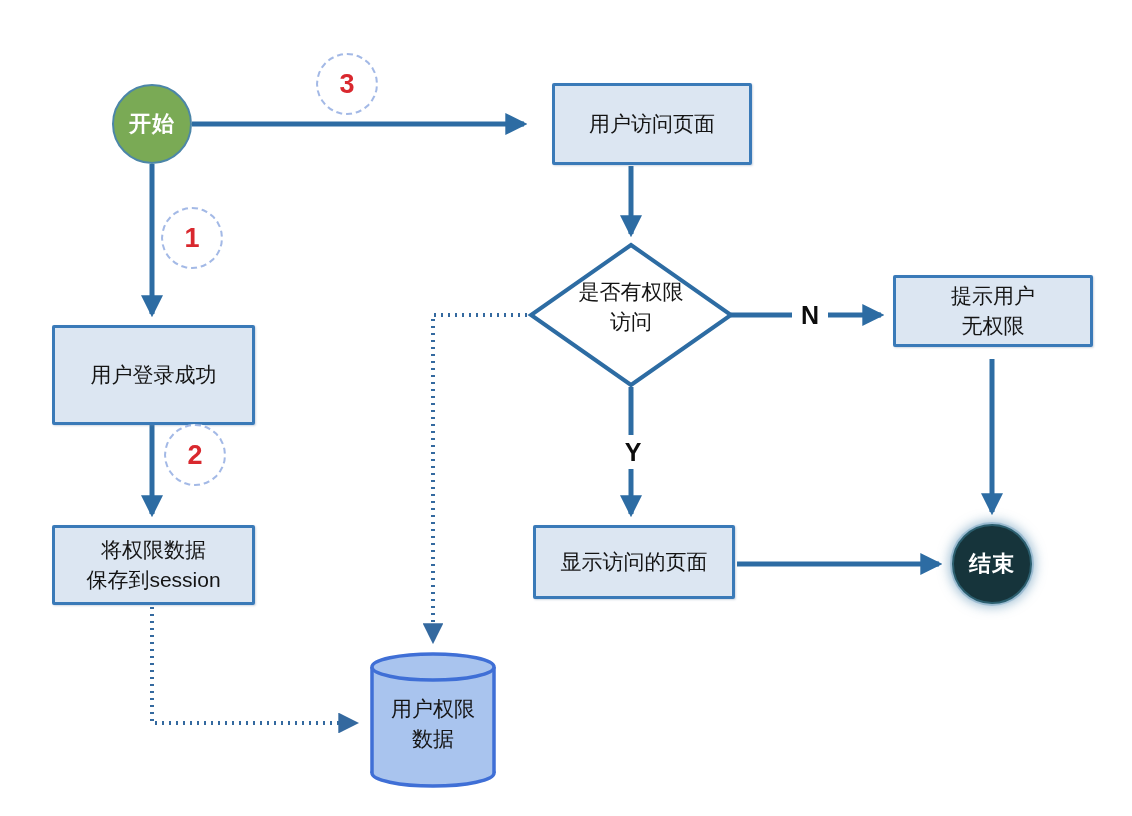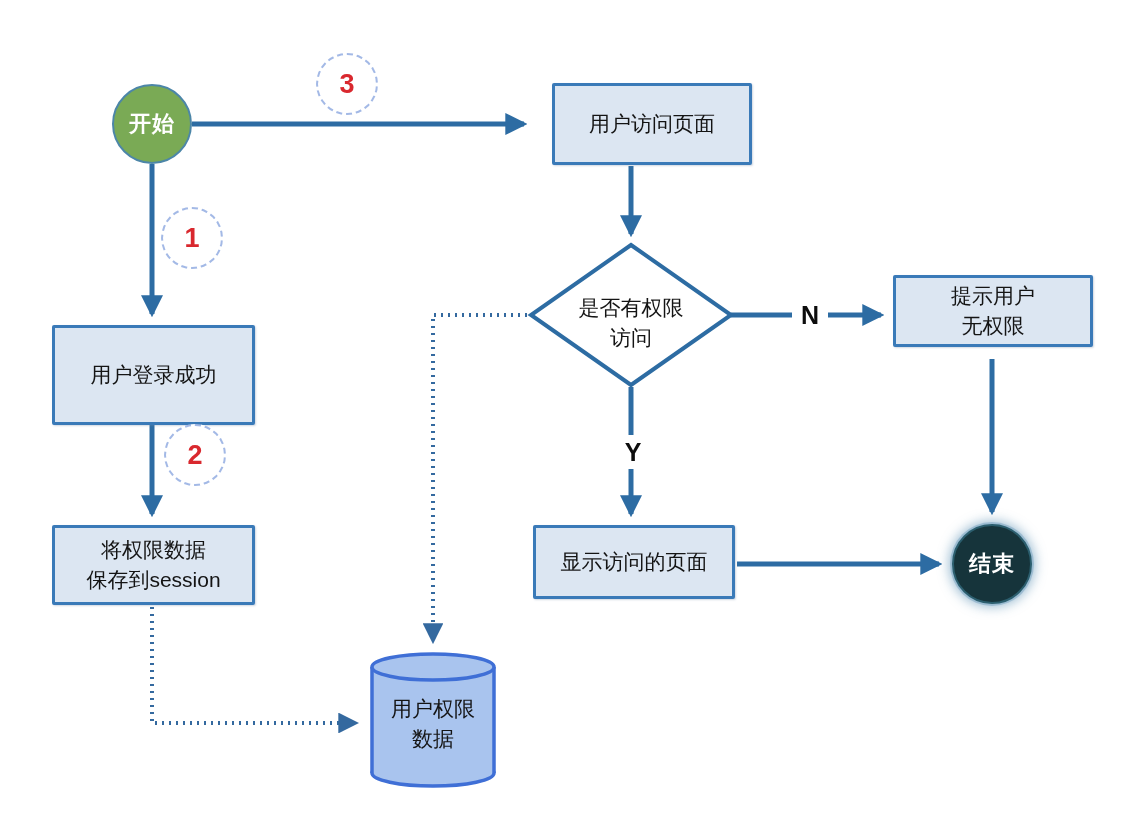--- a/index.html
+++ b/index.html
@@ -145,21 +145,21 @@
 
   <div class="node box" style="left:893px; top:275px; width:200px; height:72px;">
     <span>提示用户</span>
     <span>无权限</span>
   </div>
 
   <div class="node box" style="left:533px; top:525px; width:202px; height:74px;">
     <span>显示访问的页面</span>
   </div>
 
-  <div class="shape-label" style="left:541px; top:292px; width:180px; height:62px;">
+  <div class="shape-label" style="left:541px; top:276px; width:180px; height:62px;">
     <span>是否有权限</span>
     <span>访问</span>
   </div>
 
   <div class="shape-label" style="left:374px; top:693px; width:118px; height:62px;">
     <span>用户权限</span>
     <span>数据</span>
   </div>
 
   <div class="badge" style="left:161px; top:207px; width:62px; height:62px;">

